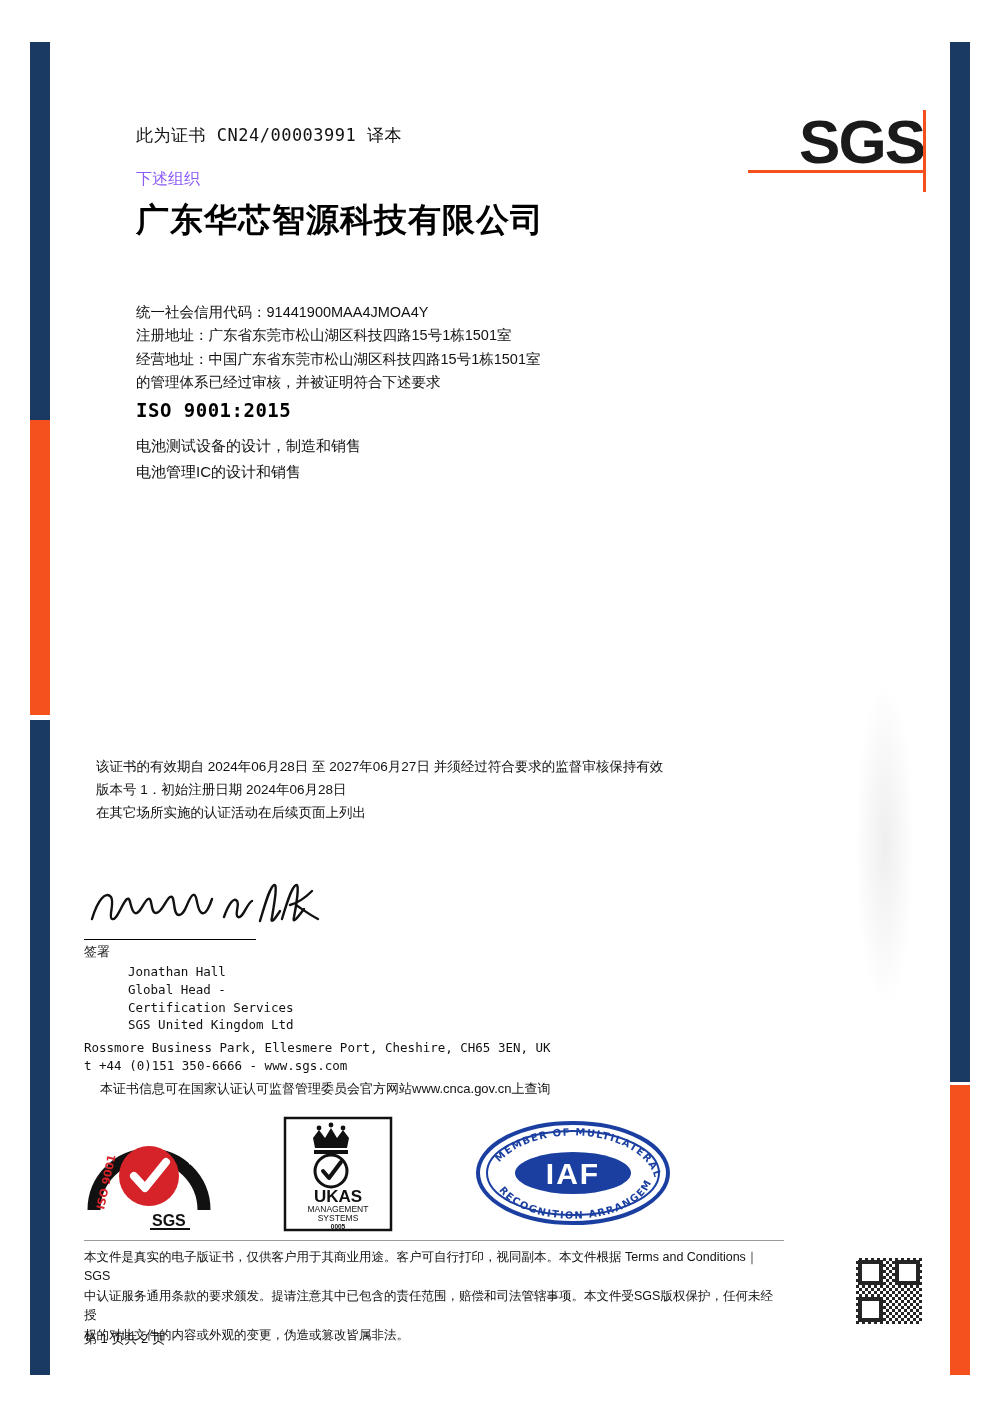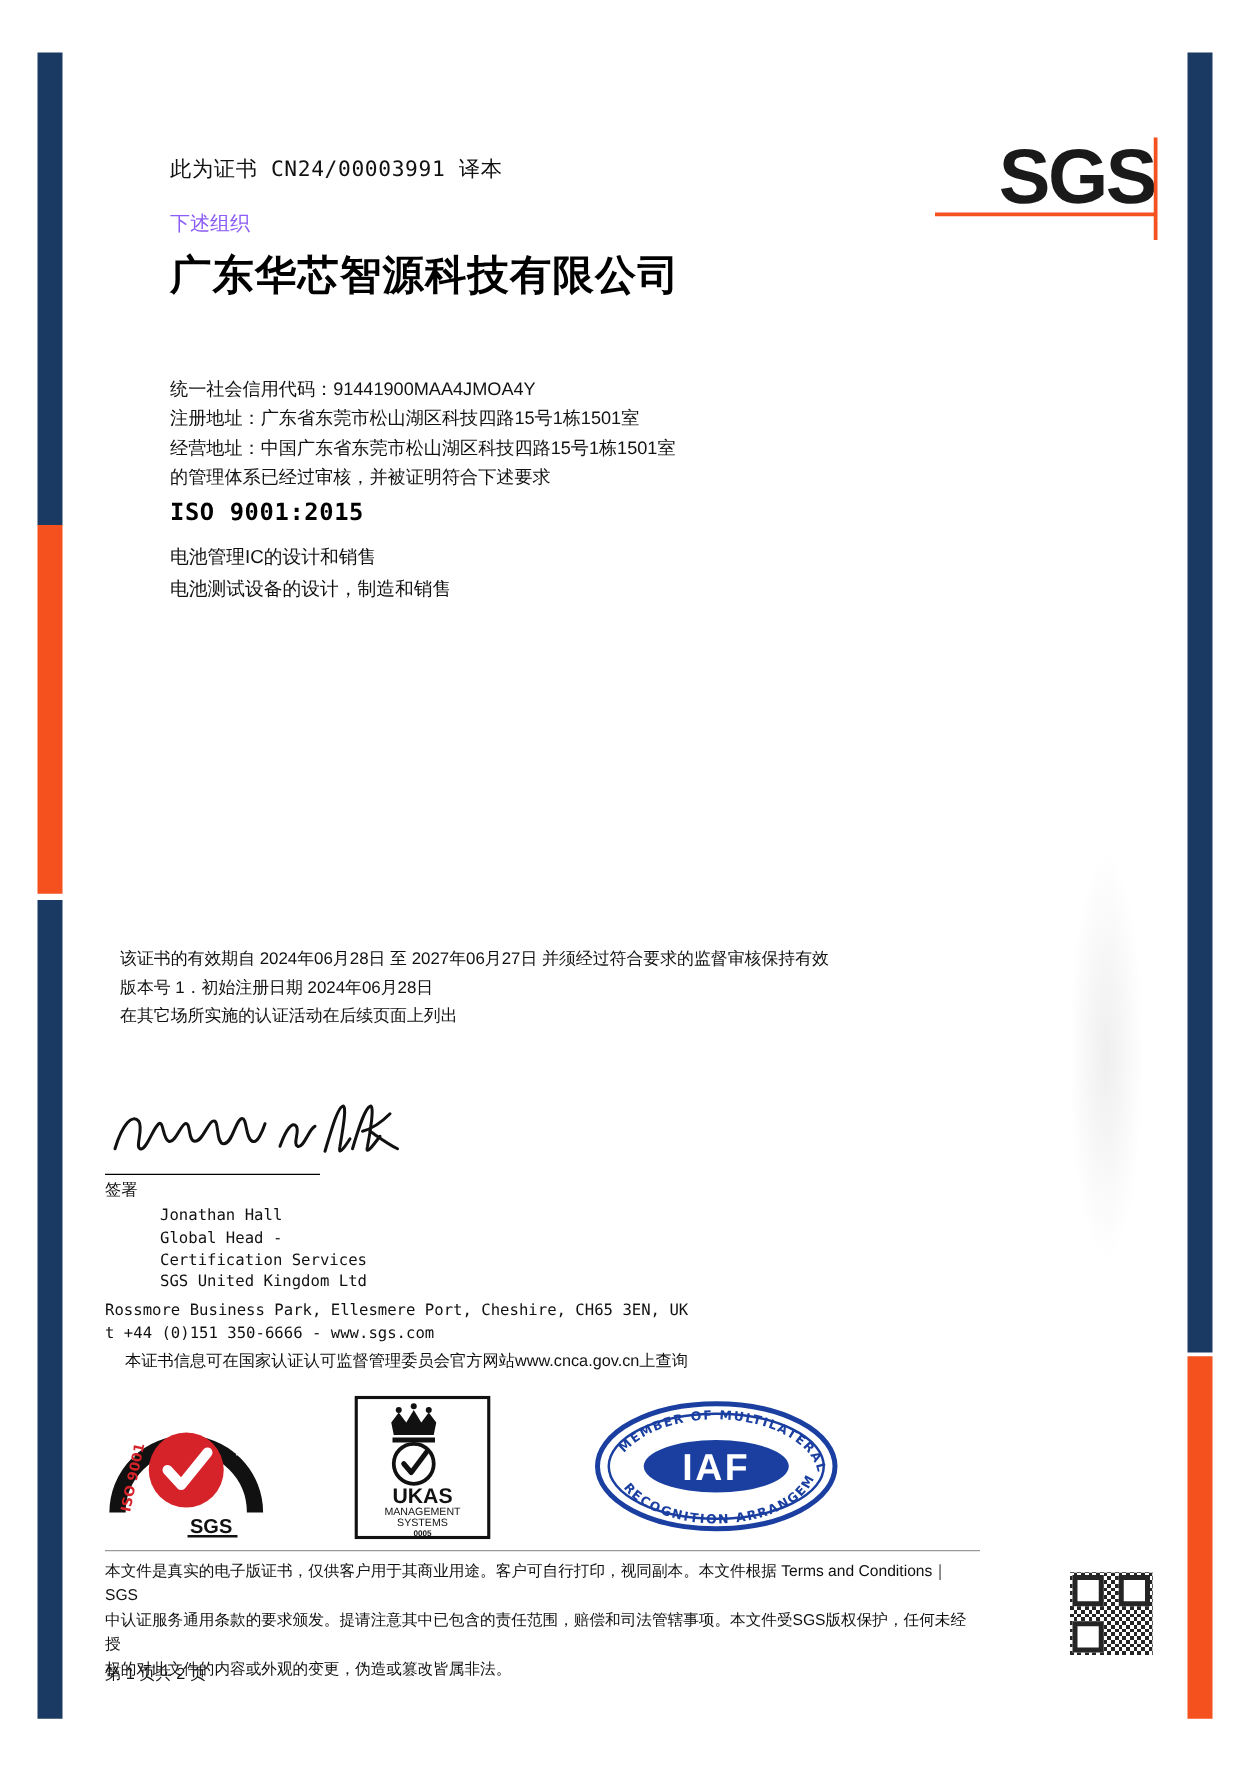--- a/index.html
+++ b/index.html
@@ -297,22 +297,22 @@
     <div class="details">
       <div>统一社会信用代码：91441900MAA4JMOA4Y</div>
       <div>注册地址：广东省东莞市松山湖区科技四路15号1栋1501室</div>
       <div>经营地址：中国广东省东莞市松山湖区科技四路15号1栋1501室</div>
       <div>的管理体系已经过审核，并被证明符合下述要求</div>
     </div>
 
     <div class="standard">ISO 9001:2015</div>
 
     <div class="scope-list">
+      <div>电池测试设备的设计，制造和销售</div>
       <div>电池管理IC的设计和销售</div>
-      <div>电池测试设备的设计，制造和销售</div>
     </div>
   </div>
 
   <div class="validity">
     <div>该证书的有效期自  2024年06月28日  至  2027年06月27日  并须经过符合要求的监督审核保持有效</div>
     <div>版本号 1．初始注册日期 2024年06月28日</div>
     <div>在其它场所实施的认证活动在后续页面上列出</div>
   </div>
 
   <div class="signature-block">

